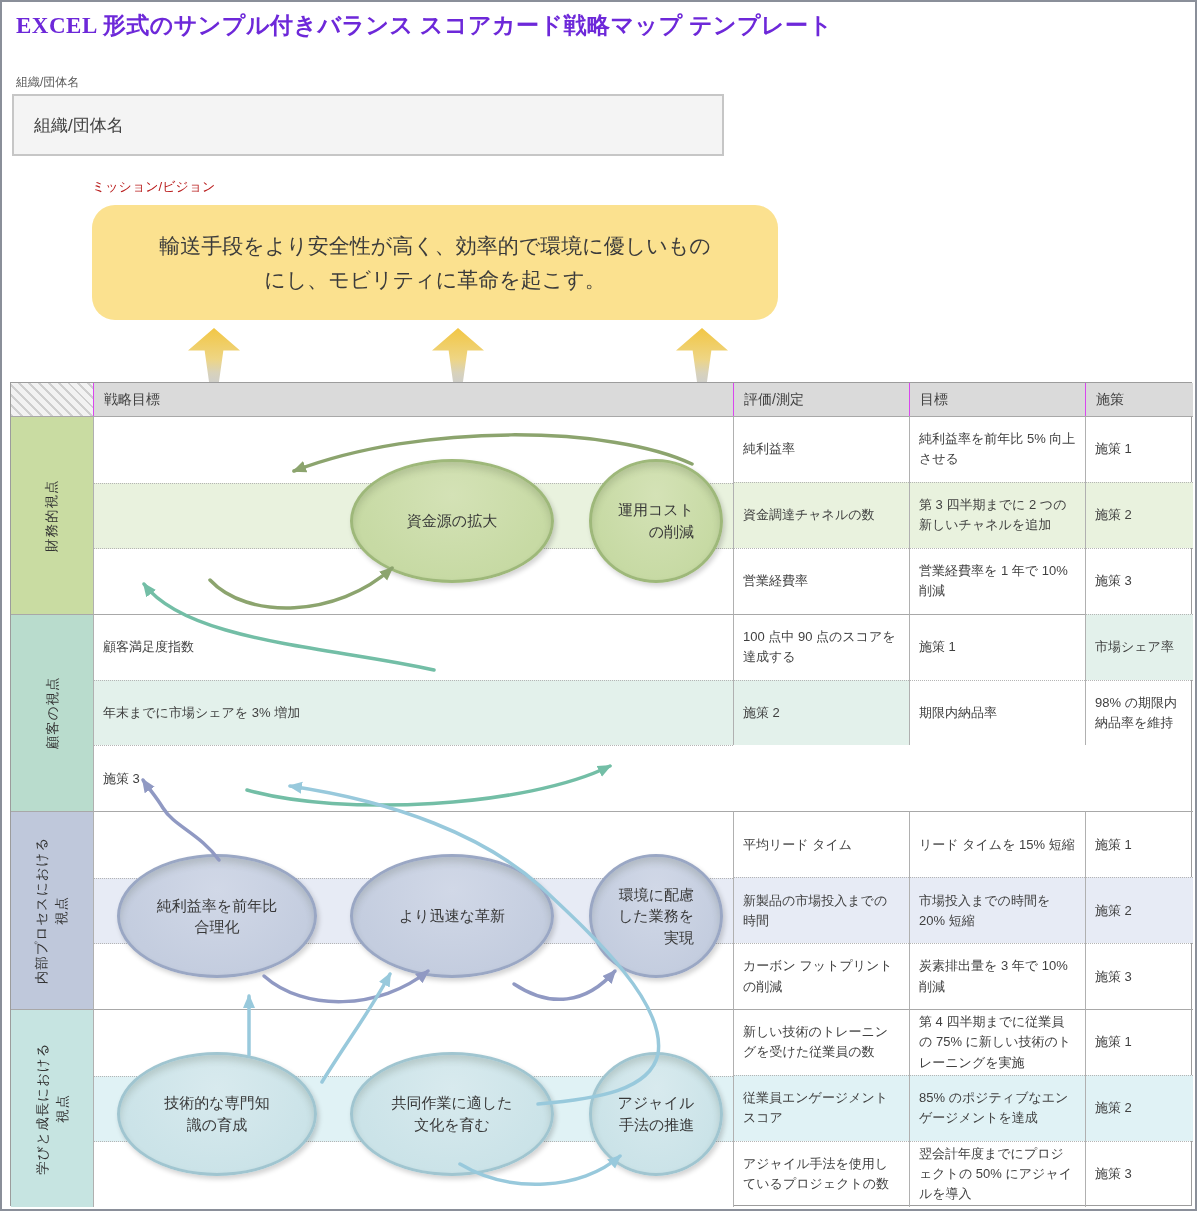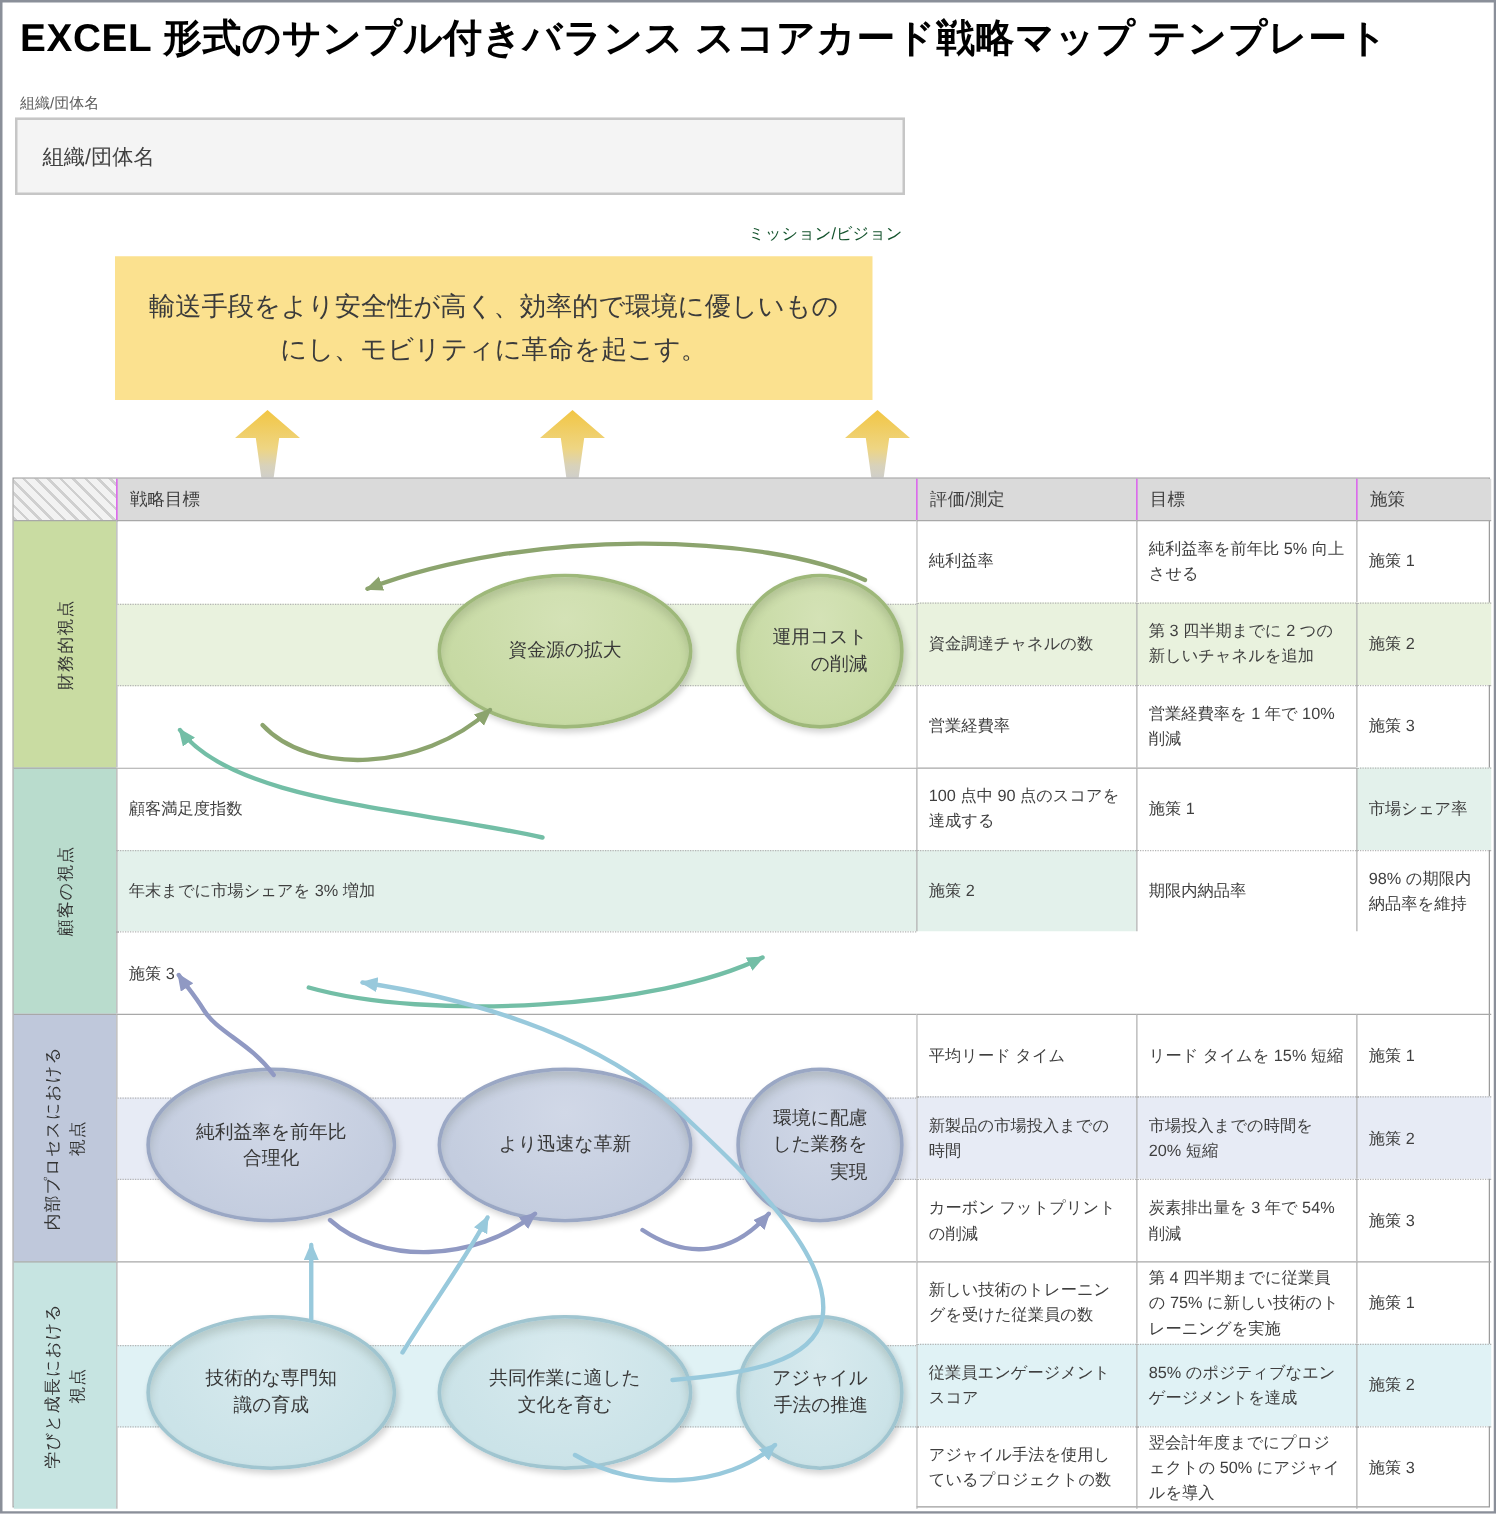--- a/index.html
+++ b/index.html
@@ -1,22 +1,22 @@
 <!DOCTYPE html>
 <html><head>
 <meta charset="utf-8">
 <style>
   html,body{margin:0;padding:0;background:#fff;}
   body{font-family:"Liberation Sans","DejaVu Sans",sans-serif;}
   .page{position:relative;width:1197px;height:1211px;border:2px solid #8A8F99;box-sizing:border-box;background:#fff;overflow:hidden;}
-  .title{position:absolute;left:14px;top:8px;width:1160px;font-size:31px;font-weight:bold;color:#000000;letter-spacing:0.5px;}
+  .title{position:absolute;left:14px;top:8px;width:1160px;font-size:23px;font-weight:bold;color:#6d28d9;letter-spacing:0.5px;font-family:Liberation Serif, serif;}
   .org-label{position:absolute;left:14px;top:72px;font-size:12px;color:#595959;}
   .org-input{position:absolute;left:10px;top:92px;width:712px;height:62px;background:#F4F4F4;border:2px solid #C6C6C6;box-sizing:border-box;display:flex;align-items:center;padding-left:20px;font-size:17px;color:#404040;}
-  .mv-label{position:absolute;left:90px;top:176px;width:630px;text-align:right;font-size:13px;color:#14532d;}
-  .mission{position:absolute;left:90px;top:203px;width:606px;height:115px;background:#FBE18F;box-sizing:border-box;display:flex;align-items:center;justify-content:center;text-align:center;font-size:21px;color:#3B3B3B;line-height:1.6;white-space:pre-line;}
+  .mv-label{position:absolute;left:90px;top:176px;width:630px;text-align:left;font-size:13px;color:#b91c1c;}
+  .mission{position:absolute;left:90px;top:203px;width:686px;height:115px;background:#FBE18F;box-sizing:border-box;display:flex;align-items:center;justify-content:center;text-align:center;font-size:21px;color:#3B3B3B;line-height:1.6;white-space:pre-line;border-radius:23px;}
   .uparrow{position:absolute;top:326px;width:52px;height:56px;background:linear-gradient(180deg,#F2C644 0%,#EED583 55%,#D8D2BB 80%,#CECECC 100%);clip-path:polygon(50% 0,100% 40%,68% 40%,59% 100%,41% 100%,32% 40%,0 40%);}
   .tbl{position:absolute;left:8px;top:380px;width:1182px;height:824px;box-sizing:border-box;border:1.5px solid #9C9C9C;display:grid;grid-template-columns:82px 640px 176px 176px 108px;grid-template-rows:33px repeat(12,65.9px);background:#fff;}
   .hc{background:#DADADA;display:flex;align-items:center;padding-left:10px;font-size:14px;color:#3F3F3F;border-left:1px solid #d946ef;box-sizing:border-box;}
   .corner{background:repeating-linear-gradient(45deg,#CFCFCF 0 2px,#F2F2F2 2px 7px);border-left:none;}
   .c{box-sizing:border-box;border-left:1px solid #B0B0B0;padding:5px 9px;font-size:13px;color:#3F3F3F;line-height:1.55;display:flex;align-items:center;}
   .bt-s{border-top:1px solid #A8A8A8;}
   .bt-d{border-top:1px dotted #B5B5B5;}
   .lab{grid-column:1;grid-row:span 3;border-top:1px solid #A8A8A8;display:flex;align-items:center;justify-content:center;overflow:visible;box-sizing:border-box;}
   .lab .v{transform:rotate(-90deg);white-space:pre;text-align:center;font-size:13.5px;color:#333;line-height:1.45;letter-spacing:1px;flex-shrink:0;}
   .map{grid-column:2;grid-row:span 3;position:relative;border-left:1px solid #B0B0B0;border-top:1px solid #A8A8A8;box-sizing:border-box;background:#fff;}
@@ -104,21 +104,21 @@
 した業務を
 実現</div>
     </div>
     <div class="c bt-s">平均リード タイム</div>
     <div class="c bt-s">リード タイムを 15% 短縮</div>
     <div class="c bt-s">施策 1</div>
     <div class="c bt-d hl2">新製品の市場投入までの時間</div>
     <div class="c bt-d hl2">市場投入までの時間を 20% 短縮</div>
     <div class="c bt-d hl2">施策 2</div>
     <div class="c bt-d">カーボン フットプリントの削減</div>
-    <div class="c bt-d">炭素排出量を 3 年で 54% 削減</div>
+    <div class="c bt-d">炭素排出量を 3 年で 10% 削減</div>
     <div class="c bt-d">施策 3</div>
 
     <div class="lab lab3">
         <span class="v">学びと成長における
 視点</span>
       </div>
     <div class="map">
       <div class="band hl3"></div>
       <div class="el e3 p1">技術的な専門知
 識の育成</div>

